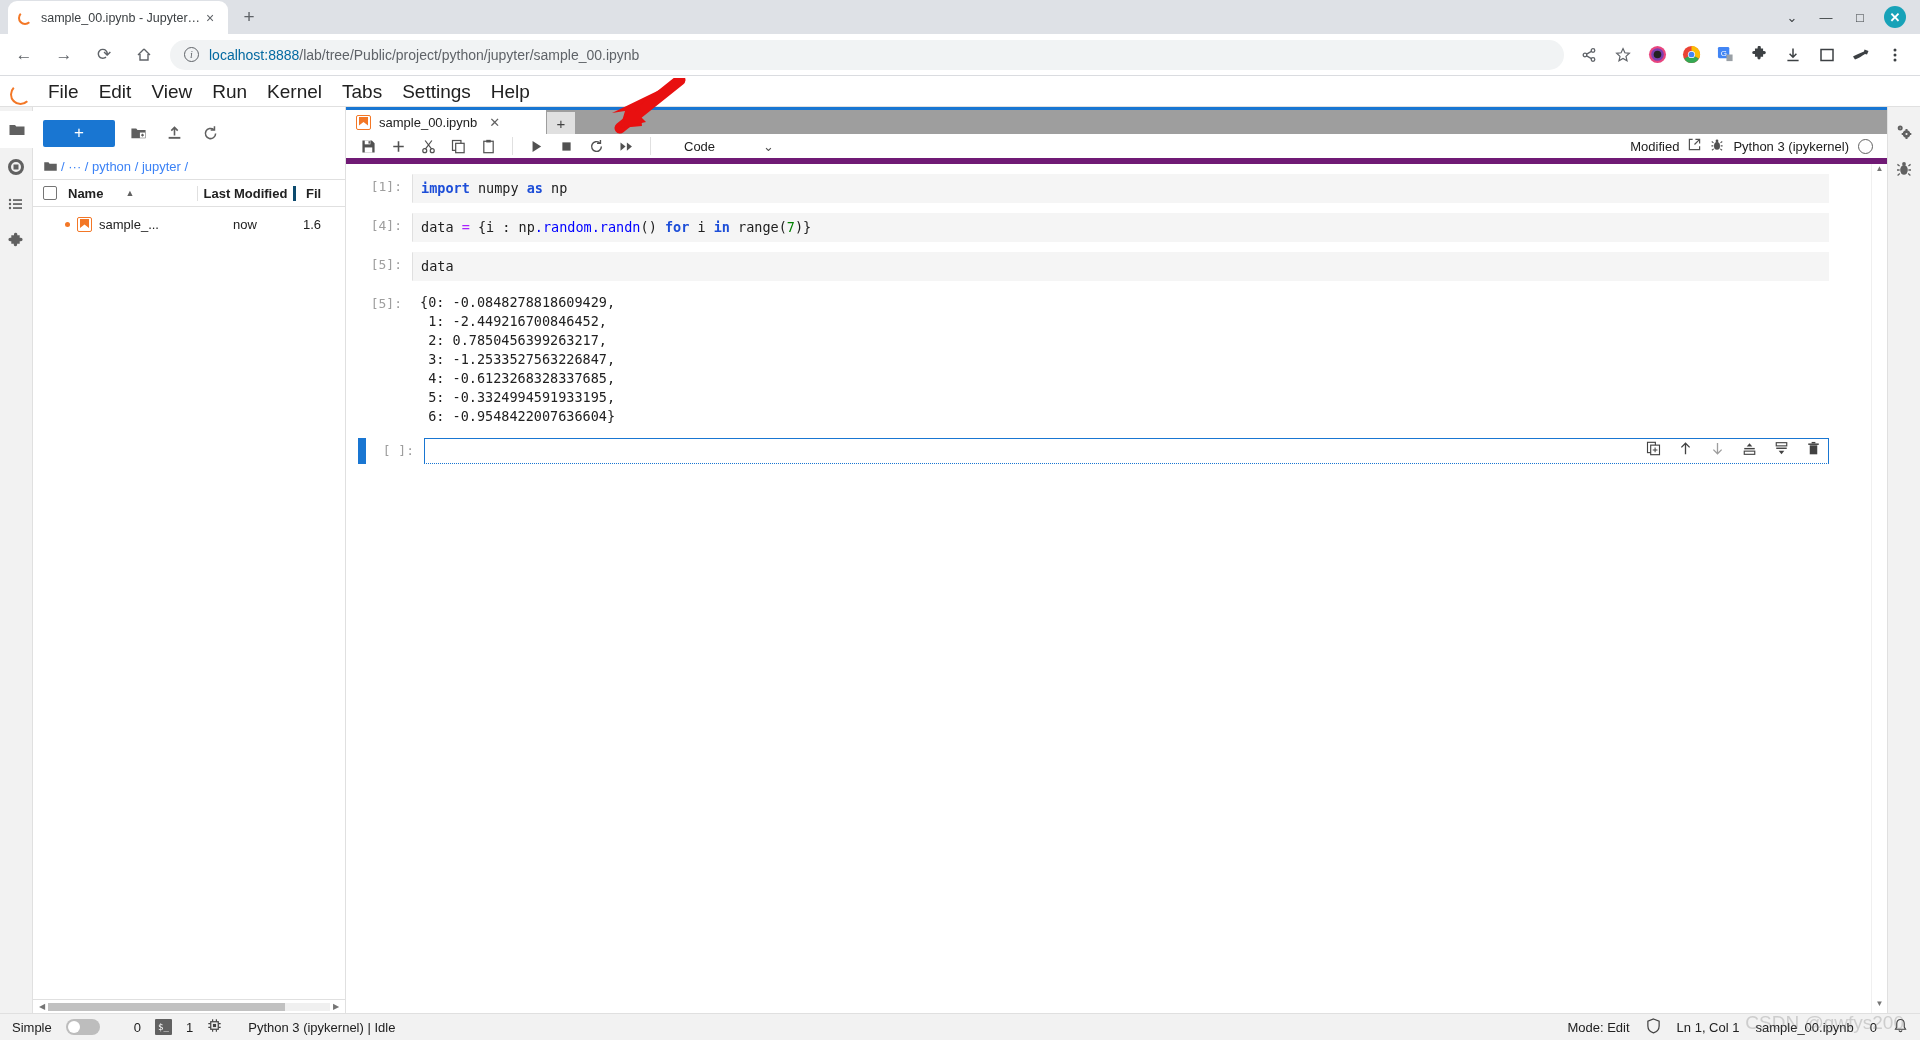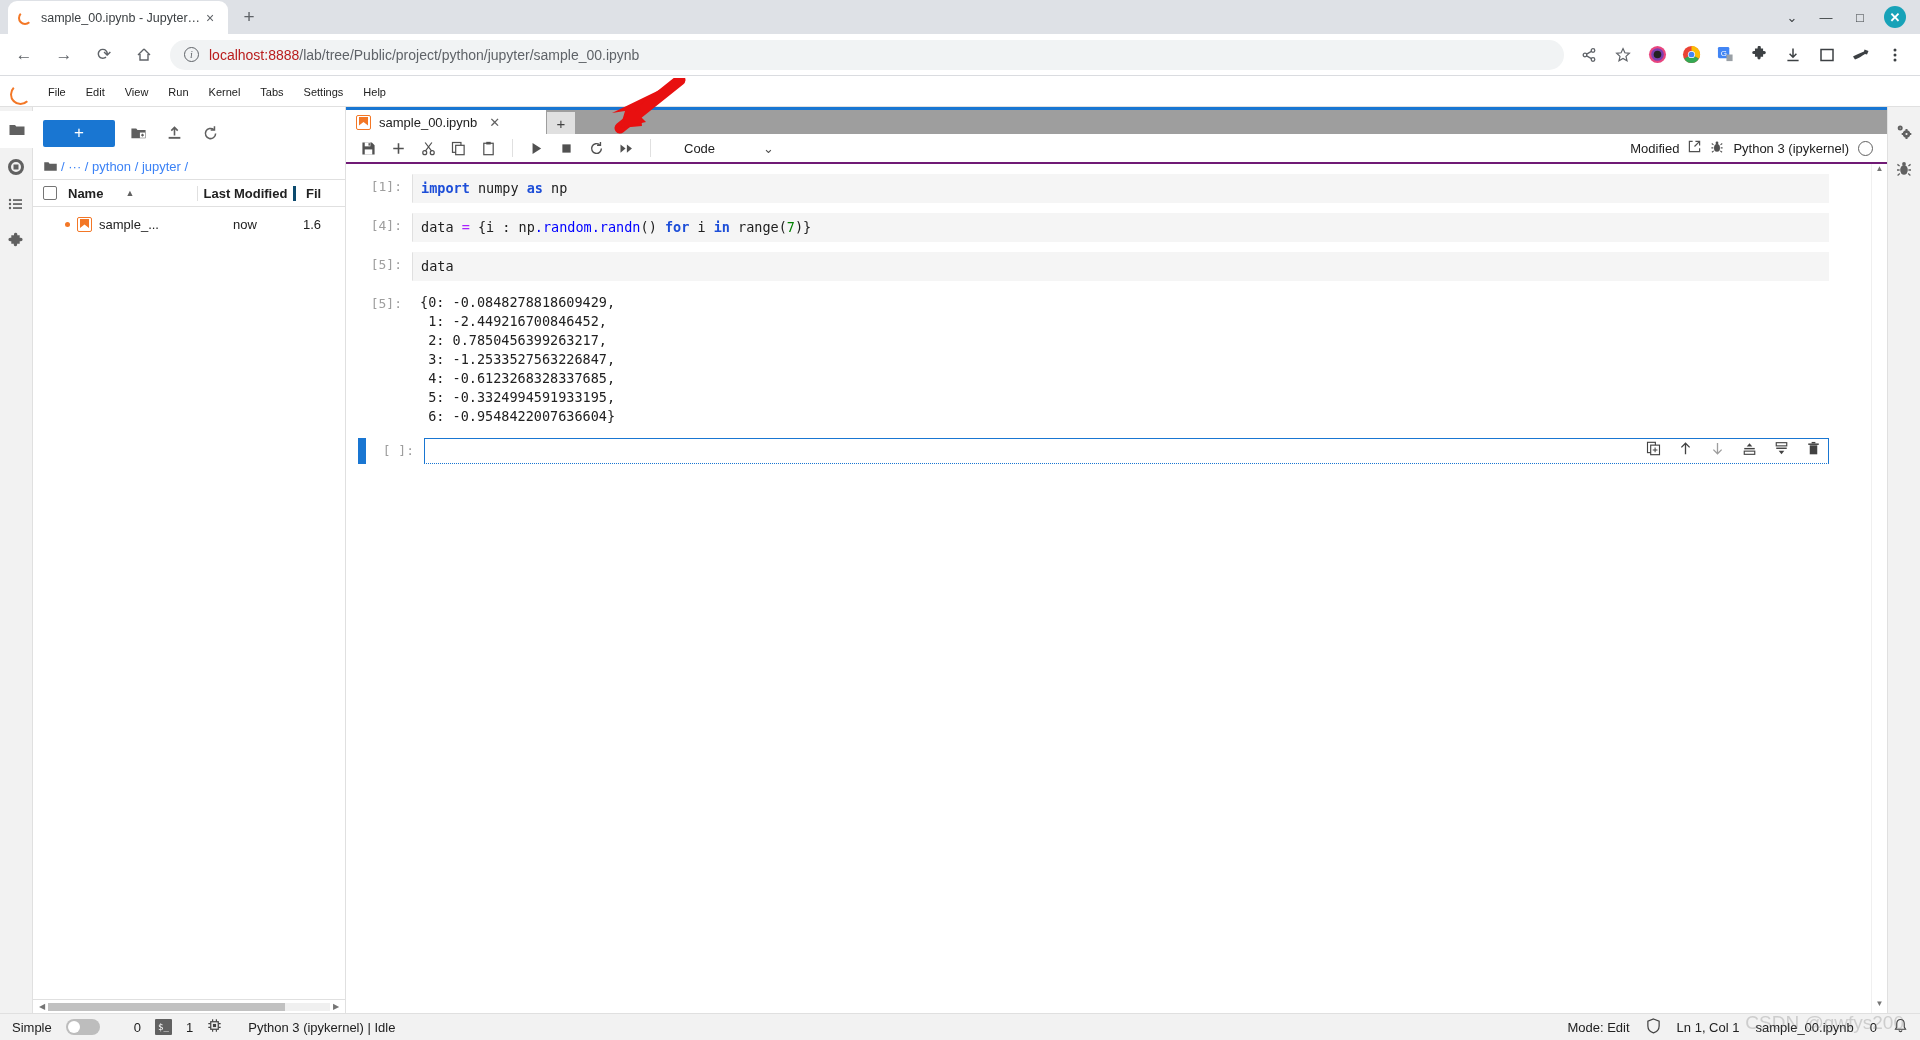--- a/index.html
+++ b/index.html
@@ -79,21 +79,21 @@
     background: #f1f3f4; border-radius: 15px;
     display: flex; align-items: center; padding: 0 14px;
     font-size: 14px; color: #202124;
   }
   .omnibox .info-ico {
     width: 15px; height: 15px; border: 1.4px solid #5f6368; border-radius: 50%;
     display:flex; align-items:center; justify-content:center;
     font-size: 10px; color: #5f6368; margin-right: 10px; flex: 0 0 15px;
     font-family: "Liberation Serif", serif; font-style: italic;
   }
-  .url-host { color: #b91c1c; }
+  .url-host { color: #0369a1; }
   .url-path { color: #5f6368; }
   .toolbar-icons { display: flex; align-items: center; gap: 4px; padding-right: 10px; }
   .tb-ico { width: 30px; height: 30px; display:flex; align-items:center; justify-content:center;
     color: #5f6368; font-size: 15px; }
 
   
   .jl-root {
     position: absolute; top: 77px; left: 0; width: 1920px; height: 963px;
     background: #fff; display: flex; flex-direction: column;
   }
@@ -102,21 +102,21 @@
     border-bottom: 1px solid #e0e0e0; background: #fff;
     padding-left: 4px; flex: 0 0 30px;
   }
   .jl-logo { width: 26px; height: 26px; position: relative; margin: 0 6px 0 2px; }
   .jl-logo::before {
     content: ""; position: absolute; left: 4px; top: 5px; width: 17px; height: 17px;
     border: 2.2px solid #f37726; border-radius: 50%;
     border-top-color: transparent; border-right-color: transparent;
   }
   .menu-item {
-    padding: 4px 10px; font-size: 11px; color: #212121;
+    padding: 4px 10px; font-size: 19px; color: #212121;
   }
 
   .jl-body { flex: 1; display: flex; min-height: 0; }
 
   .activitybar {
     width: 33px; flex: 0 0 33px; background: #f2f2f2;
     border-right: 1px solid #e0e0e0;
     display: flex; flex-direction: column; align-items: center;
     padding-top: 4px;
   }
@@ -203,21 +203,21 @@
     min-width: 200px;
   }
   .dock-tab-close { color:#616161; font-size: 13px; margin-left: 4px; }
   .dock-addtab {
     width: 28px; height: 22px; background: #e0e0e0; display: flex;
     align-items: center; justify-content: center; color: #424242; font-size: 15px;
     margin-left: 1px;
   }
   .nb-toolbar {
     height: 30px; background: #fff; display: flex; align-items: center;
-    padding: 0 10px; gap: 5px; border-bottom: 2px solid #701a75;
+    padding: 0 10px; gap: 5px; border-bottom: 6px solid #701a75;
   }
   .nb-ico {
     width: 25px; height: 25px; display: flex; align-items: center; justify-content: center;
     color: #515151; font-size: 14px;
   }
   .nb-sep { width: 1px; height: 18px; background: #e0e0e0; margin: 0 6px; }
   .nb-celltype {
     height: 24px; min-width: 108px; display: flex; align-items: center;
     justify-content: space-between; padding: 0 6px 0 12px;
     font-size: 13px; color: #212121; margin-left: 10px;

